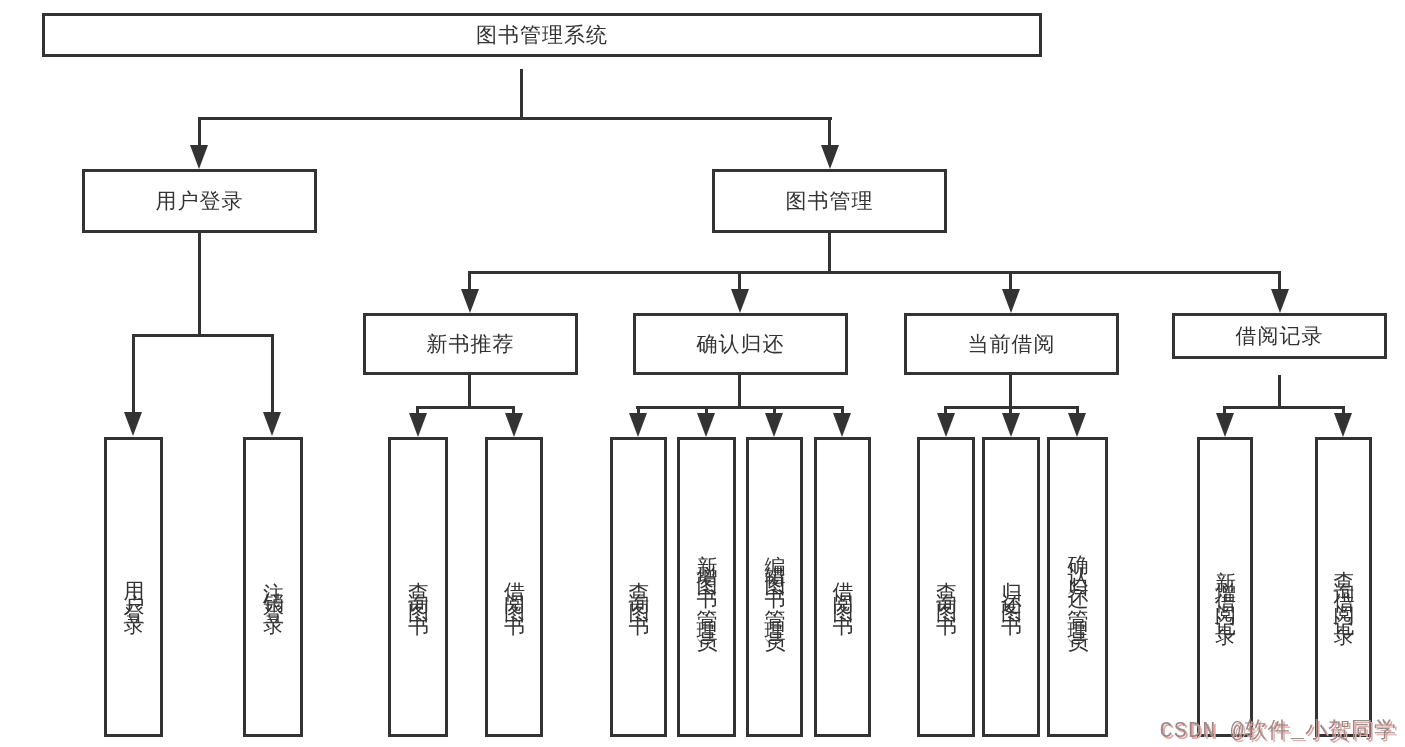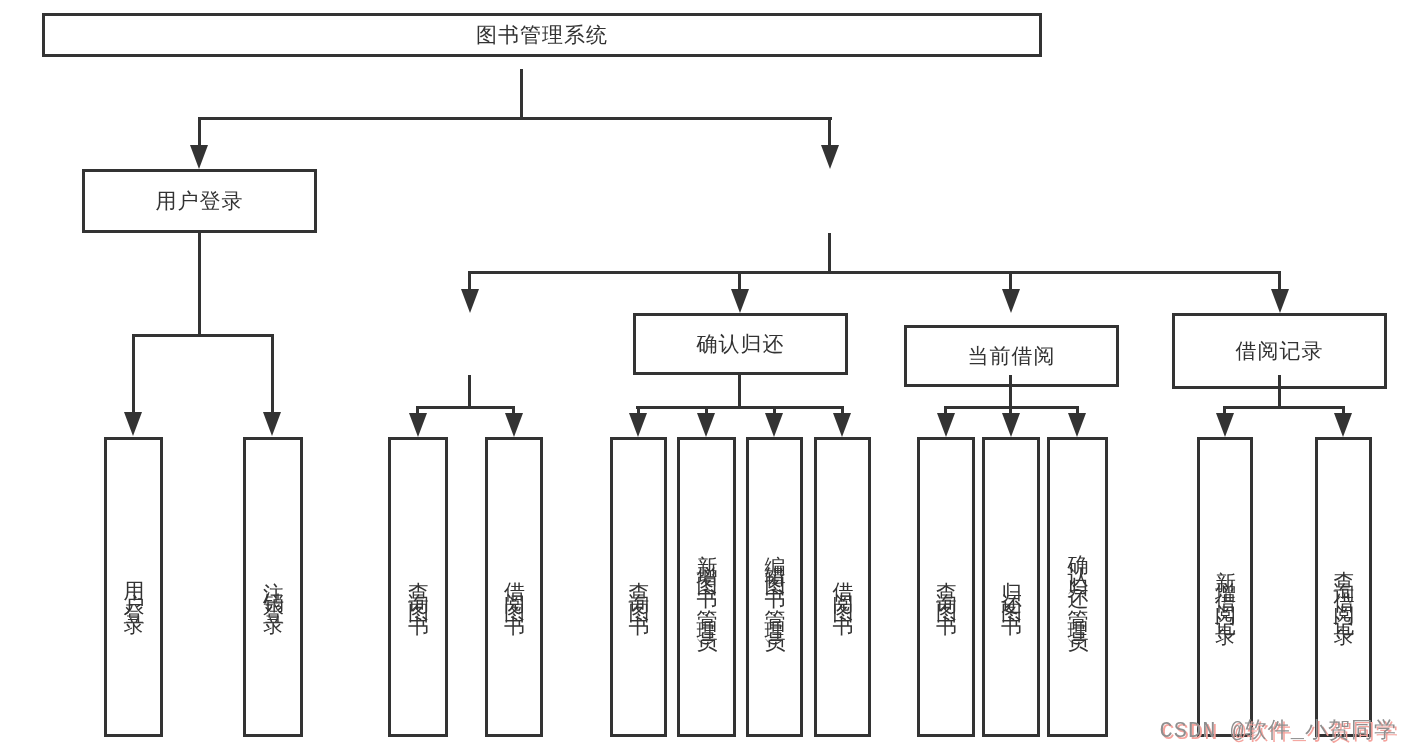--- a/index.html
+++ b/index.html
@@ -78,46 +78,52 @@
   <div class="vline" style="left:520px; top:69px; height:49px;"></div>
   <div class="hline" style="left:198px; top:117px; width:634px;"></div>
   <div class="vline" style="left:198px; top:117px; height:30px;"></div>
   <div class="arrow" style="left:190px; top:145px;"></div>
   <div class="vline" style="left:828px; top:117px; height:30px;"></div>
   <div class="arrow" style="left:821px; top:145px;"></div>
 
   <div class="node" style="left:82px; top:169px; width:235px; height:64px;">
     <span>用户登录</span>
   </div>
+  <div class="node" style="left:712px; top:169px; width:235px; height:64px;">
+    <span>图书管理</span>
+  </div>
 
   <div class="vline" style="left:198px; top:233px; height:102px;"></div>
   <div class="hline" style="left:132px; top:334px; width:142px;"></div>
   <div class="vline" style="left:132px; top:334px; height:78px;"></div>
   <div class="arrow" style="left:124px; top:412px;"></div>
   <div class="vline" style="left:271px; top:334px; height:78px;"></div>
   <div class="arrow" style="left:263px; top:412px;"></div>
 
   <div class="vline" style="left:828px; top:233px; height:40px;"></div>
   <div class="hline" style="left:469px; top:271px; width:812px;"></div>
   <div class="vline" style="left:468px; top:271px; height:20px;"></div>
   <div class="arrow" style="left:461px; top:289px;"></div>
   <div class="vline" style="left:738px; top:271px; height:20px;"></div>
   <div class="arrow" style="left:731px; top:289px;"></div>
   <div class="vline" style="left:1009px; top:271px; height:20px;"></div>
   <div class="arrow" style="left:1002px; top:289px;"></div>
   <div class="vline" style="left:1278px; top:271px; height:20px;"></div>
   <div class="arrow" style="left:1271px; top:289px;"></div>
 
+  <div class="node" style="left:363px; top:313px; width:215px; height:62px;">
+    <span>新书推荐</span>
+  </div>
   <div class="node" style="left:633px; top:313px; width:215px; height:62px;">
     <span>确认归还</span>
   </div>
-  <div class="node" style="left:904px; top:313px; width:215px; height:62px;margin-top:12px;">
+  <div class="node" style="left:904px; top:313px; width:215px; height:62px;">
     <span>当前借阅</span>
   </div>
-  <div class="node" style="left:1172px; top:313px; width:215px; height:76px;">
+  <div class="node" style="left:1172px; top:313px; width:215px; height:46px;">
     <span>借阅记录</span>
   </div>
 
   <div class="vline" style="left:468px; top:375px; height:32px;"></div>
   <div class="hline" style="left:416px; top:406px; width:98px;"></div>
   <div class="vline" style="left:416px; top:406px; height:10px;"></div>
   <div class="arrow" style="left:409px; top:413px;"></div>
   <div class="vline" style="left:512px; top:406px; height:10px;"></div>
   <div class="arrow" style="left:505px; top:413px;"></div>
 

